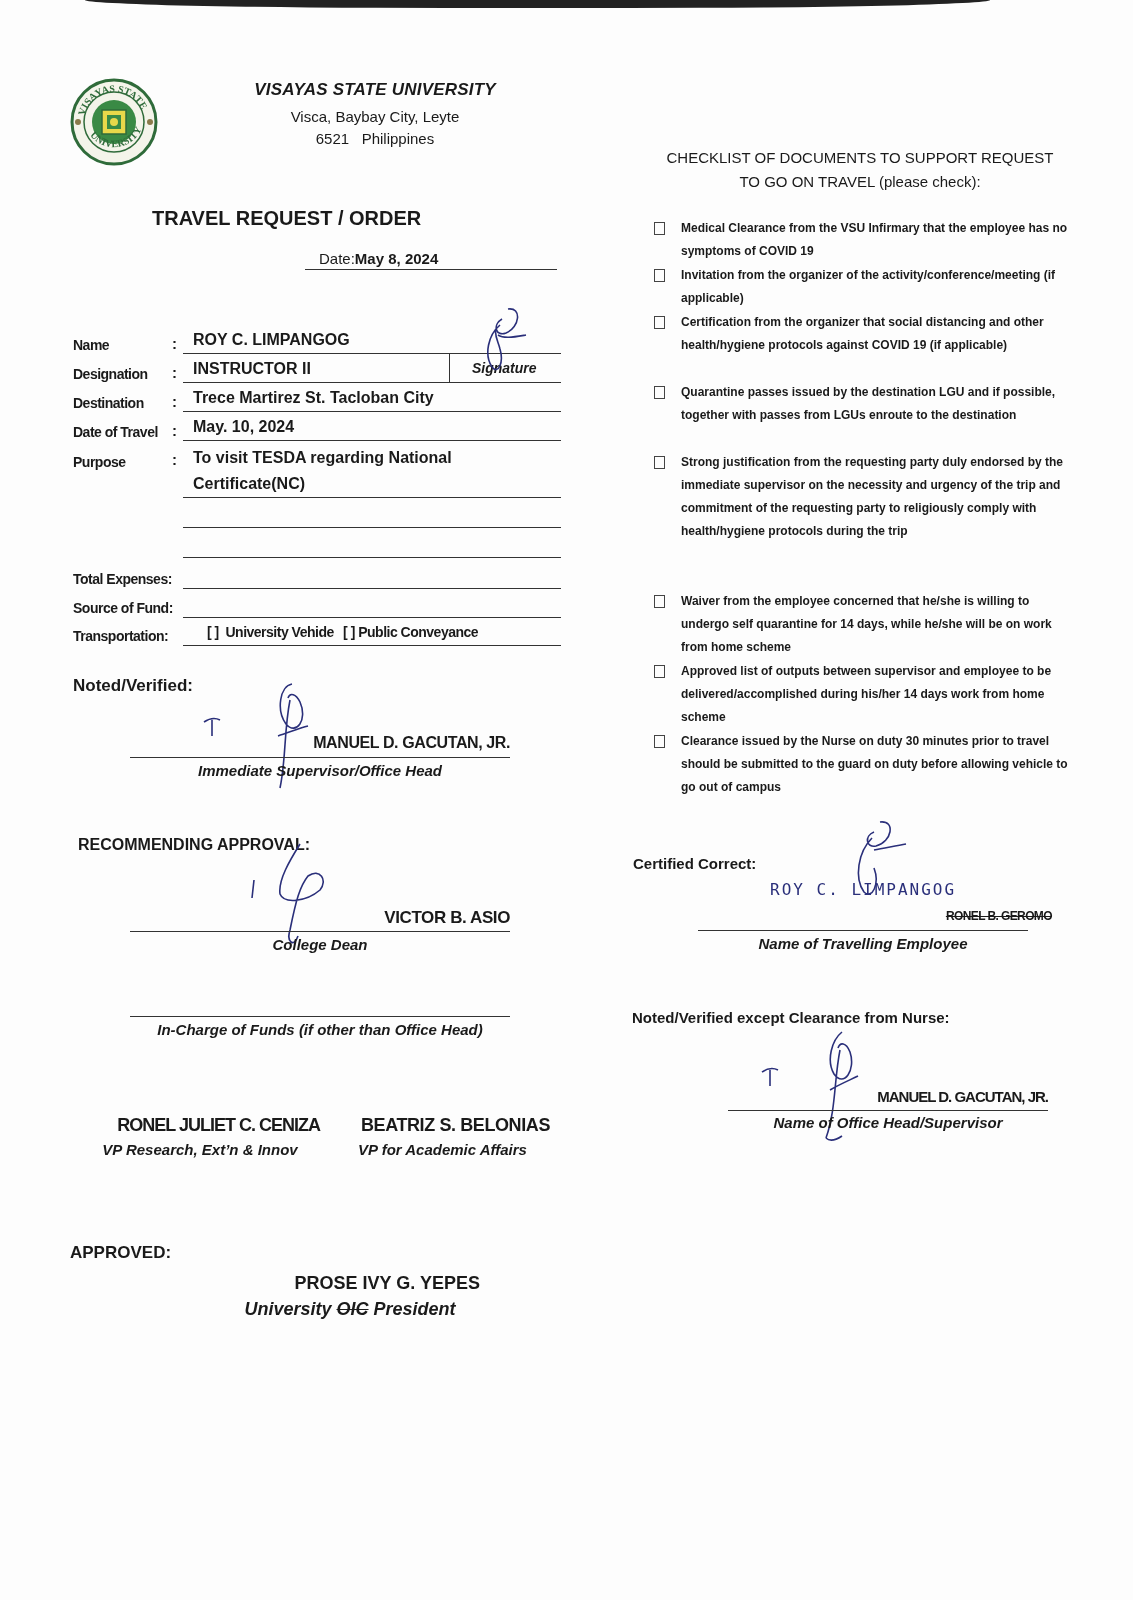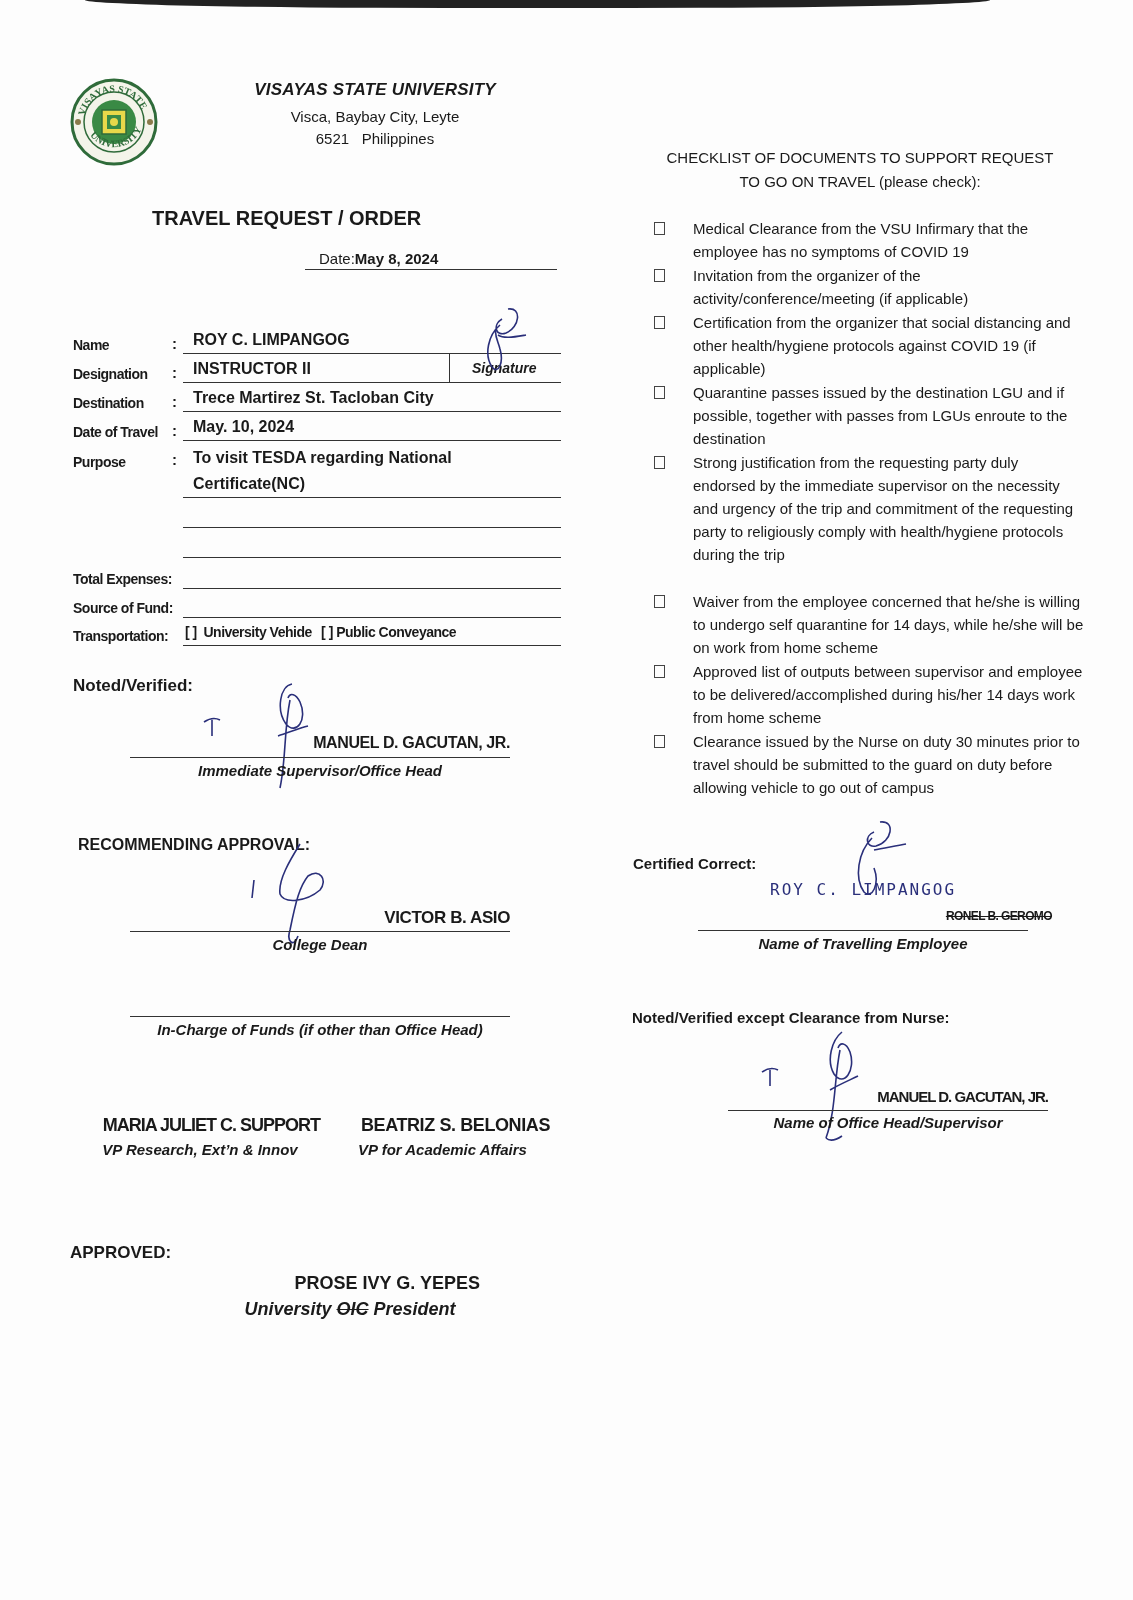--- a/index.html
+++ b/index.html
@@ -35,21 +35,21 @@
   
   .sec-label { font-size: 17px; font-weight: bold; }
   .sig-name { font-size: 16px; font-weight: bold; letter-spacing: -0.4px; text-align: right; }
   .sig-role { font-size: 15px; font-style: italic; font-weight: bold; text-align: center; }
   .sig-rule { height: 1px; background: #333; }
 
   
   .check-title { left: 650px; top: 146px; width: 420px; text-align: center; font-size: 15px; font-weight: normal; line-height: 24px; }
   .check-item { left: 654px; width: 430px; display: flex; }
   .check-box { width: 9px; height: 11px; border: 1px solid #444; margin-top: 5px; margin-right: 16px; flex: none; cursor: pointer; }
-  .check-text { font-size: 15px; font-weight: normal; line-height: 23px; width: 395px; margin-left: 12px; }
+  .check-text { font-size: 12px; font-weight: bold; line-height: 23px; width: 395px; }
 
   .ink { stroke: #2a2f7a; fill: none; stroke-width: 1.6; }
   .hand { font-family: "DejaVu Sans Mono", monospace; color: #2a2f7a; font-size: 16px; letter-spacing: 2px; }
   .strike { text-decoration: line-through; }
 </style>
 </head>
 <body>
 
 <div class="topbar"></div>
 
@@ -121,21 +121,21 @@
   <span class="fval"></span>
 </div>
 
 <div class="abs flabel" style="left:73px;top:600px">Source of Fund:</div>
 <div class="abs fline" style="left:183px;top:595px;width:378px">
   <span class="fval"></span>
 </div>
 
 <div class="abs flabel" style="left:73px;top:628px">Transportation:</div>
 <div class="abs fline" style="left:183px;top:623px;width:378px">
-  <span class="transport-opt" style="margin-left:2px">
+  <span class="transport-opt" style="margin-left:24px">
     <span>[ ]</span>&nbsp;
     <span>University Vehide</span>
   </span>
   <span class="transport-opt" style="margin-left:6px">
     <span>[ ]</span>
     <span>Public Conveyance</span>
   </span>
 </div>
 
 <div class="abs sec-label" style="left:73px;top:676px">Noted/Verified:</div>
@@ -150,21 +150,21 @@
 <svg class="abs" style="left:240px;top:840px;width:100px;height:120px">
   <path class="ink" d="M60,4 C50,20 38,40 40,54 C44,64 66,62 80,50 C88,40 80,28 68,36 C60,46 56,60 50,90 M50,90 C46,102 54,108 58,96 M14,40 L12,58"></path>
 </svg>
 <div class="abs sig-name" style="left:130px;top:908px;width:380px;font-size:17px">VICTOR B. ASIO</div>
 <div class="abs sig-rule" style="left:130px;top:931px;width:380px"></div>
 <div class="abs sig-role" style="left:130px;top:936px;width:380px">College Dean</div>
 
 <div class="abs sig-rule" style="left:130px;top:1016px;width:380px"></div>
 <div class="abs sig-role" style="left:130px;top:1021px;width:380px">In-Charge of Funds (if other than Office Head)</div>
 
-<div class="abs sig-name" style="left:80px;top:1115px;width:240px;font-size:18px;letter-spacing:-1px">MARIA JULIET C. SUPPORT</div>
+<div class="abs sig-name" style="left:80px;top:1115px;width:240px;font-size:18px;letter-spacing:-1px">RONEL JULIET C. CENIZA</div>
 <div class="abs sig-role" style="left:80px;top:1141px;width:240px">VP Research, Ext’n &amp; Innov</div>
 <div class="abs sig-name" style="left:335px;top:1115px;width:215px;font-size:18px">BEATRIZ S. BELONIAS</div>
 <div class="abs sig-role" style="left:335px;top:1141px;width:215px">VP for Academic Affairs</div>
 
 <div class="abs sec-label" style="left:70px;top:1243px">APPROVED:</div>
 <div class="abs sig-name" style="left:220px;top:1273px;width:260px;font-size:18px;letter-spacing:0">PROSE IVY G. YEPES</div>
 <div class="abs sig-role" style="left:220px;top:1299px;width:260px;font-size:18px">
   <span>University</span>
   <span class="strike">OIC</span><span style="margin-left:5px">President</span>
 </div>

